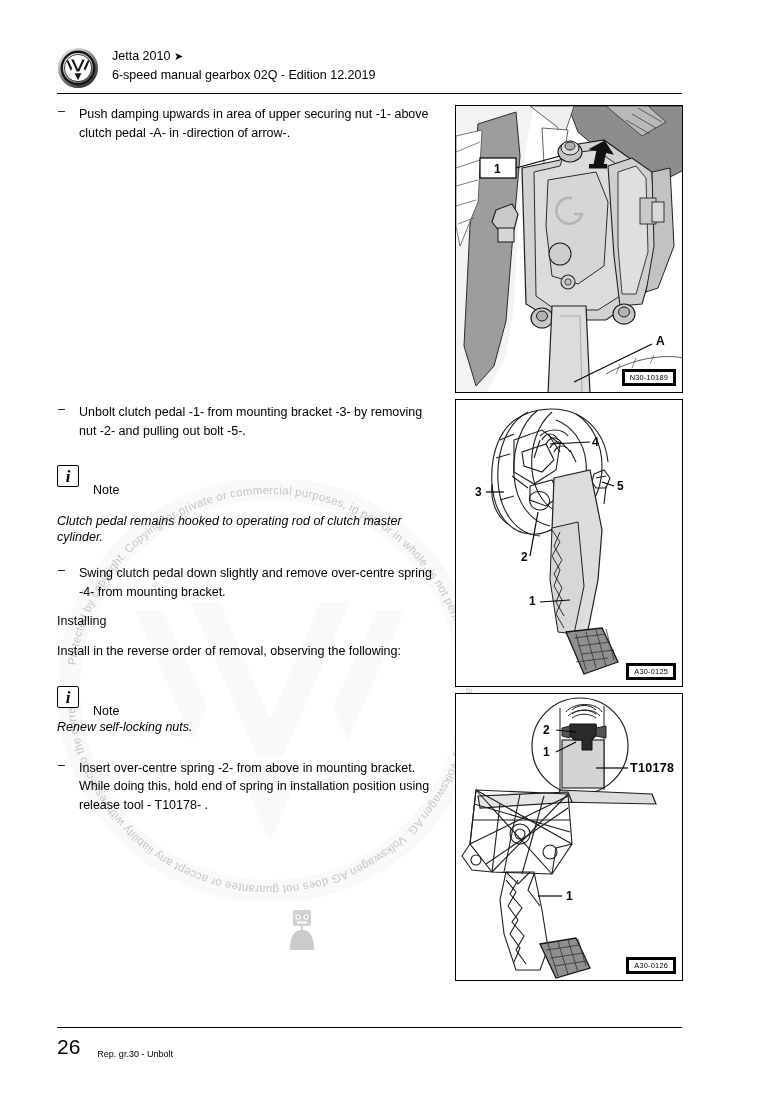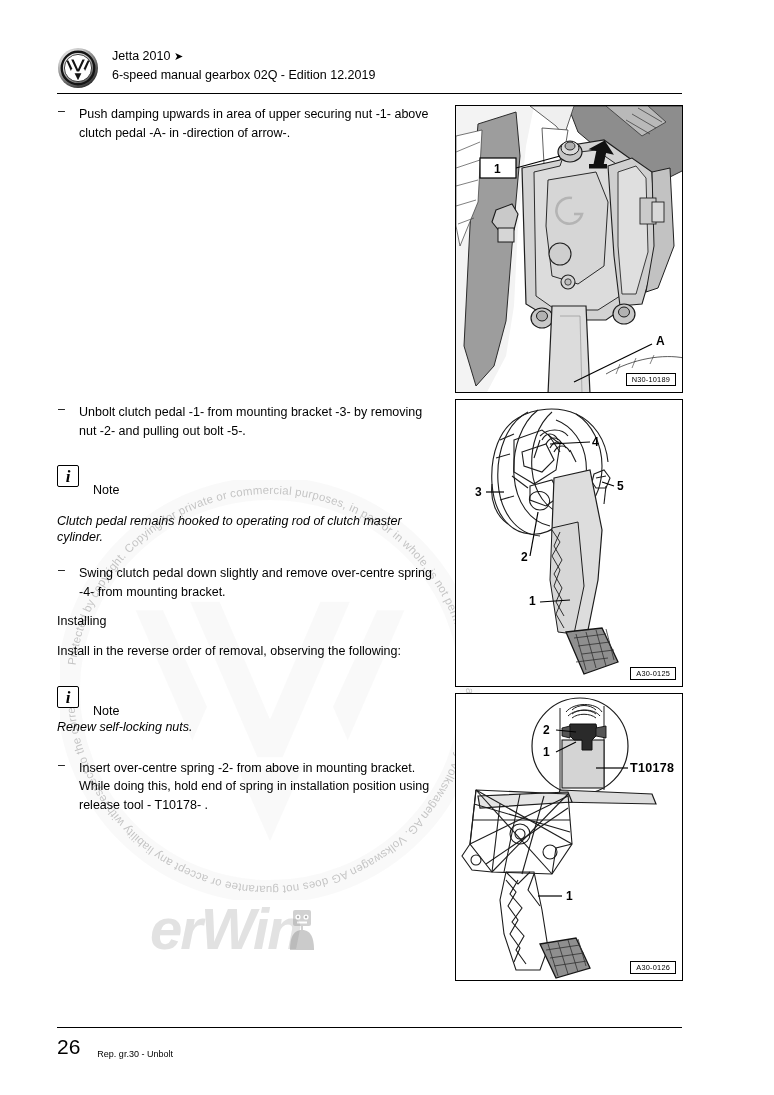--- a/index.html
+++ b/index.html
@@ -79,21 +79,21 @@
     background:#fff;
   }
   .note-label{ font-size:12.5px;margin-top:28px; }
 
   
   .figure{
     position:absolute; border:1.4px solid #000; background:#fff; overflow:hidden;
   }
   .fig-id{
     position:absolute; right:6px; bottom:6px;
-    border:1px solid #000000; background:#fff;
+    border:3px solid #000000; background:#fff;
     font-size:7.4px; padding:1.5px 5px 1px 5px; letter-spacing:.2px;
     font-family:"Liberation Sans", sans-serif;
   }
   .callout{
     position:absolute; font-size:12px; font-weight:bold;
     font-family:"Liberation Sans", sans-serif;
   }
   .callout-tool{ font-size:12.5px; font-weight:bold; letter-spacing:.3px; }
 
   
@@ -121,21 +121,20 @@
 
   <svg class="wm-ring-text" viewBox="0 0 460 460">
     <defs>
       <path id="ringpath" d="M 230,230 m -196,0 a 196,196 0 1,1 392,0 a 196,196 0 1,1 -392,0"></path>
     </defs>
     <text>
       <textPath href="#ringpath" startOffset="2%">Protected by copyright. Copying for private or commercial purposes, in part or in whole, is not permitted unless authorised by Volkswagen AG. Volkswagen AG does not guarantee or accept any liability with respect to the correctness of information in this document.</textPath>
     </text>
   </svg>
 
-  <div class="wm-erwin">erWin</div>
 
   <svg class="wm-mascot" viewBox="0 0 34 46">
     <rect x="8" y="2" width="18" height="16" rx="2" fill="#9a9a9a"></rect>
     <circle cx="13" cy="9" r="2.6" fill="#fff"></circle>
       <circle cx="21" cy="9" r="2.6" fill="#fff"></circle>
     <circle cx="13" cy="9" r="1.2" fill="#555"></circle>
       <circle cx="21" cy="9" r="1.2" fill="#555"></circle>
     <rect x="12" y="13.5" width="10" height="2" fill="#fff"></rect>
     <rect x="16" y="18" width="2" height="4" fill="#9a9a9a"></rect>
     <path d="M17 22 C7 22 5 32 5 42 L29 42 C29 32 27 22 17 22 Z" fill="#8e8e8e"></path>

